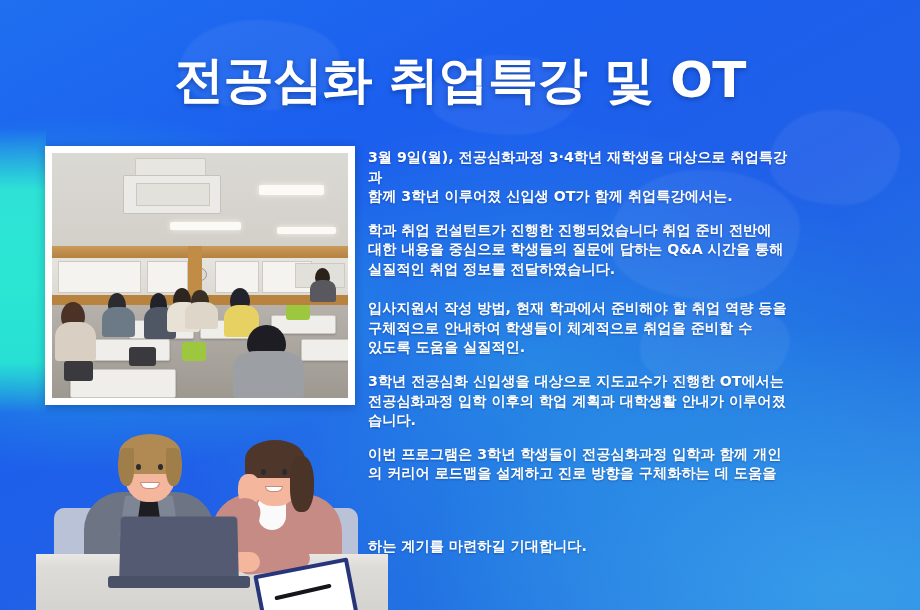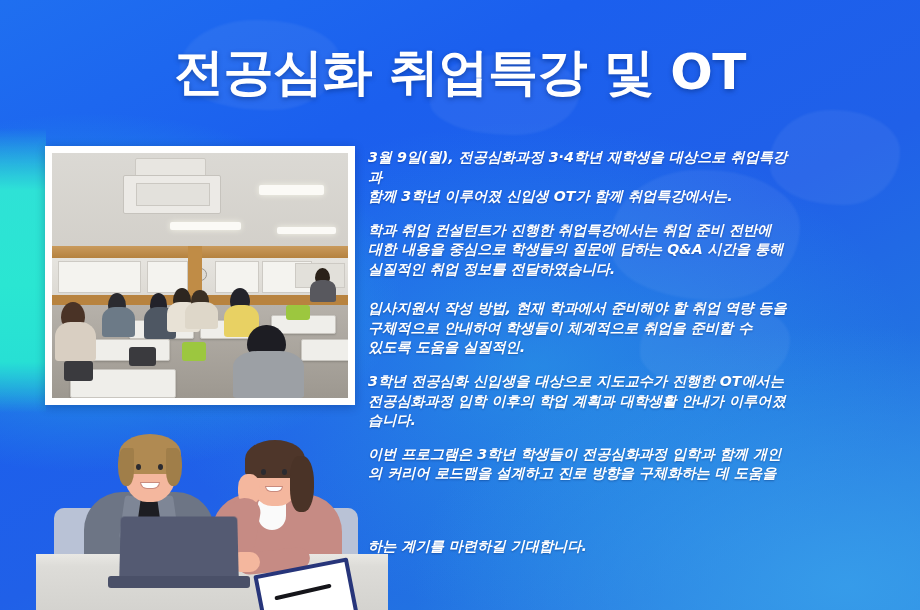--- a/index.html
+++ b/index.html
@@ -68,20 +68,21 @@
   }
   #subtitle {
     font-size: 17px;
     font-weight: 700;
     color: #ffffff;
     letter-spacing: 4px;
     line-height: 1.2;
     text-shadow: 0 1px 2px rgba(0,40,110,0.35);
   }
   #main-title {
+    margin-top: 8px;
     font-size: 50px;
     font-weight: 900;
     color: #ffffff;
     letter-spacing: -0.5px;
     line-height: 1.12;
     text-shadow: 0 2px 5px rgba(0,35,105,0.45);
   }
 
   
   #photo-frame {
@@ -159,21 +160,20 @@
   #body-text {
     position: absolute;
     left: 368px;
     top: 148px;
     width: 540px;
     color: #ffffff;
     font-size: 14.2px;
     line-height: 19.6px;
     font-weight: 600;
     text-shadow: 0 1px 2px rgba(0,35,100,0.40);
-    font-style: italic;
   }
   #body-text p { margin: 0 0 14px 0; }
   #body-text p:last-child { margin-bottom: 0; }
   #body-text b { font-weight: 900; }
 
   
   #illustration {
     position: absolute;
     left: 62px;
     top: 424px;
@@ -281,21 +281,21 @@
 
       <div class="ph-chair" style="left:26%;top:79%;width:9%;height:8%;"></div>
       <div class="ph-chair" style="left:44%;top:77%;width:8%;height:8%;background:#9cc73f;"></div>
       <div class="ph-chair" style="left:4%;top:85%;width:10%;height:8%;"></div>
       <div class="ph-chair" style="left:79%;top:62%;width:8%;height:6%;background:#9cc73f;"></div>
     </div>
   </div>
 
   <div id="body-text">
       <p><b>3월 9일(월)</b><span>, 전공심화과정 </span><b>3·4</b><span>학년 재학생을 대상으로 취업특강</span><br><span>과</span><br><span>함께 </span><b>3</b><span>학년 이루어졌 신입생 </span><b>OT</b><span>가 함께 취업특강에서는.</span></p>
-      <p><span>학과 취업 컨설턴트가 진행한 취업특강에서는 취업 준비 전반에</span><br><span>대한 내용을 중심으로 학생들의 질문에 답하는 </span><b>Q&amp;A</b><span> 시간을 통해</span><br><span>실질적인 취업 정보를 전달하였습니다.</span><br><br><span>입사지원서 작성 방법, 현재 학과에서 준비해야 할 취업 역량 등을</span><br><span>구체적으로 안내하여 학생들이 체계적으로 취업을 준비할 수</span><br><span> 있도록 도움을 실질적인.</span></p>
+      <p><span>학과 취업 컨설턴트가 진행한 진행되었습니다 취업 준비 전반에</span><br><span>대한 내용을 중심으로 학생들의 질문에 답하는 </span><b>Q&amp;A</b><span> 시간을 통해</span><br><span>실질적인 취업 정보를 전달하였습니다.</span><br><br><span>입사지원서 작성 방법, 현재 학과에서 준비해야 할 취업 역량 등을</span><br><span>구체적으로 안내하여 학생들이 체계적으로 취업을 준비할 수</span><br><span> 있도록 도움을 실질적인.</span></p>
       <p><b>3</b><span>학년 전공심화 신입생을 대상으로 지도교수가 진행한 </span><b>OT</b><span>에서는</span><br><span>전공심화과정 입학 이후의 학업 계획과 대학생활 안내가 이루어졌</span><br><span>습니다.</span></p>
       <p><span>이번 프로그램은 </span><b>3</b><span>학년 학생들이 전공심화과정 입학과 함께 개인</span><br><span>의   커리어 로드맵을 설계하고 진로 방향을 구체화하는 데 도움을</span><br></p>
       <p><br><br><span>하는 계기를 마련하길 기대합니다.</span></p>
     </div>
 
   <div id="illustration">
 
     <div class="il-chair" style="left:-8px;top:84px;width:46px;height:54px;"></div>
     <div class="il-chair" style="left:250px;top:84px;width:46px;height:54px;"></div>
 

